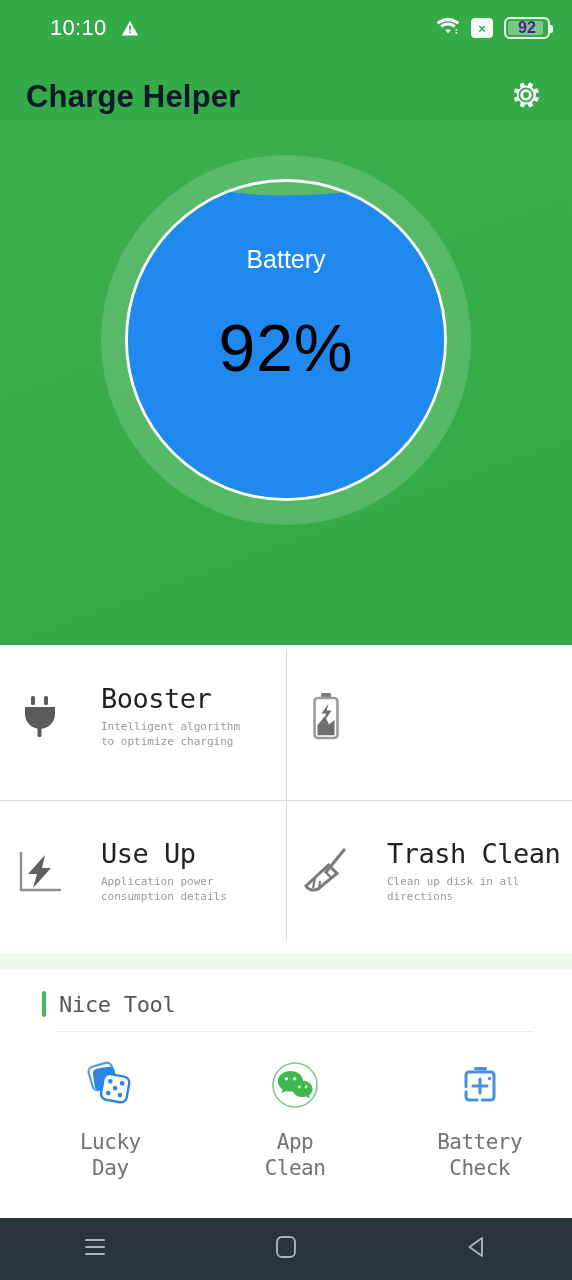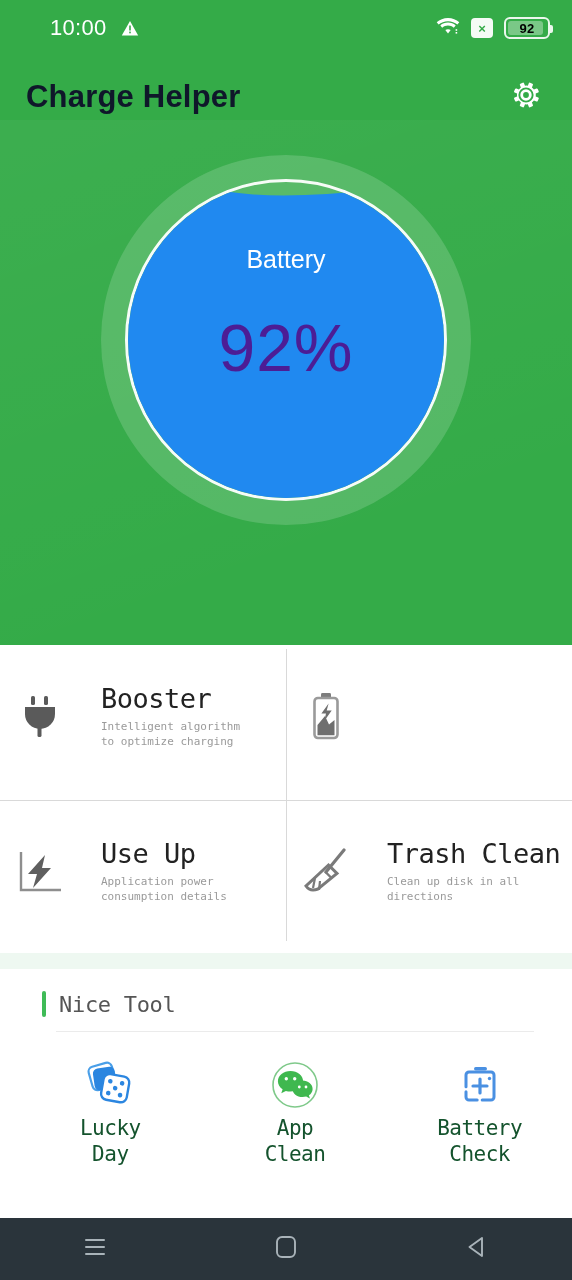--- a/index.html
+++ b/index.html
@@ -55,21 +55,21 @@
   }
   .sb-batt-fill{
     position:absolute; left:2px; top:2px; bottom:2px;
     width:calc(92% - 4px);
     background:rgba(255,255,255,.35);
     border-radius:3px;
   }
   .sb-batt-num{
     position:relative; z-index:2;
     font-family:"Liberation Sans", sans-serif;
-    font-size:13px; font-weight:700; color:#000000; letter-spacing:.2px;
+    font-size:16px; font-weight:700; color:#4c1d95; letter-spacing:.2px;
   }
   .sb-xbadge{
     width:22px;height:20px;border-radius:4px;background:rgba(255,255,255,.95);
     display:flex;align-items:center;justify-content:center;
     color:#34ab48; font-family:"Liberation Sans", sans-serif;
     font-size:13px; font-weight:700; line-height:1;
   }
 
   
   .appbar{
@@ -123,21 +123,21 @@
     display:flex; flex-direction:column; align-items:center;
     padding-top:12px;
   }
   .gauge-label{
     font-family:"Liberation Sans", sans-serif;
     font-size:25px; color:#ffffff; font-weight:400;
     margin-top:-62px;
   }
   .gauge-value{
     font-family:"Liberation Sans", sans-serif;
-    font-size:66px; color:#4c1d95; font-weight:400;
+    font-size:66px; color:#000000; font-weight:400;
     letter-spacing:1px;
     margin-top:36px;
   }
 
   
   .features{
     position:relative;
     height:308px;
     background:#ffffff;
     display:grid;
@@ -196,43 +196,44 @@
   }
   .tool-row{
     display:grid; grid-template-columns:repeat(3,1fr);
     padding-top:22px;
   }
   .tool{
     display:flex; flex-direction:column; align-items:center;
   }
   .tool-ic{ width:62px;height:62px; display:flex;align-items:center;justify-content:center; }
   .tool-label{
+    margin-top:14px;
     font-family:"DejaVu Sans Mono", monospace;
-    font-size:21px; color:#14532d; line-height:1.22;
+    font-size:21px; color:#737373; line-height:1.22;
     text-align:center; white-space:pre-line; letter-spacing:-.5px;
   }
 
   
   .navbar{
     position:absolute; left:0; right:0; bottom:0;
     height:62px; background:#2a343b;
     display:grid; grid-template-columns:repeat(3,1fr);
     align-items:center; justify-items:center;
   }
   .nav-btn{ width:60px;height:48px; display:flex;align-items:center;justify-content:center; }
 </style>
 </head>
 <body>
 
 <div class="phone">
 
   <div class="hero">
 
     <div class="statusbar">
-      <div class="sb-time">10:00</div>
+      <div class="sb-time">10:10</div>
       <div class="sb-warn">
         <svg width="18" height="17" viewBox="0 0 18 17">
             <path d="M9 1 L17.2 15.6 L0.8 15.6 Z" fill="#ffffff"></path>
             <rect x="8.2" y="5.5" width="1.6" height="5" fill="#34ab48"></rect>
             <rect x="8.2" y="11.6" width="1.6" height="1.7" fill="#34ab48"></rect>
           </svg>
       </div>
       <div class="sb-right">
         <span>
           <svg width="24" height="20" viewBox="0 0 24 20">

